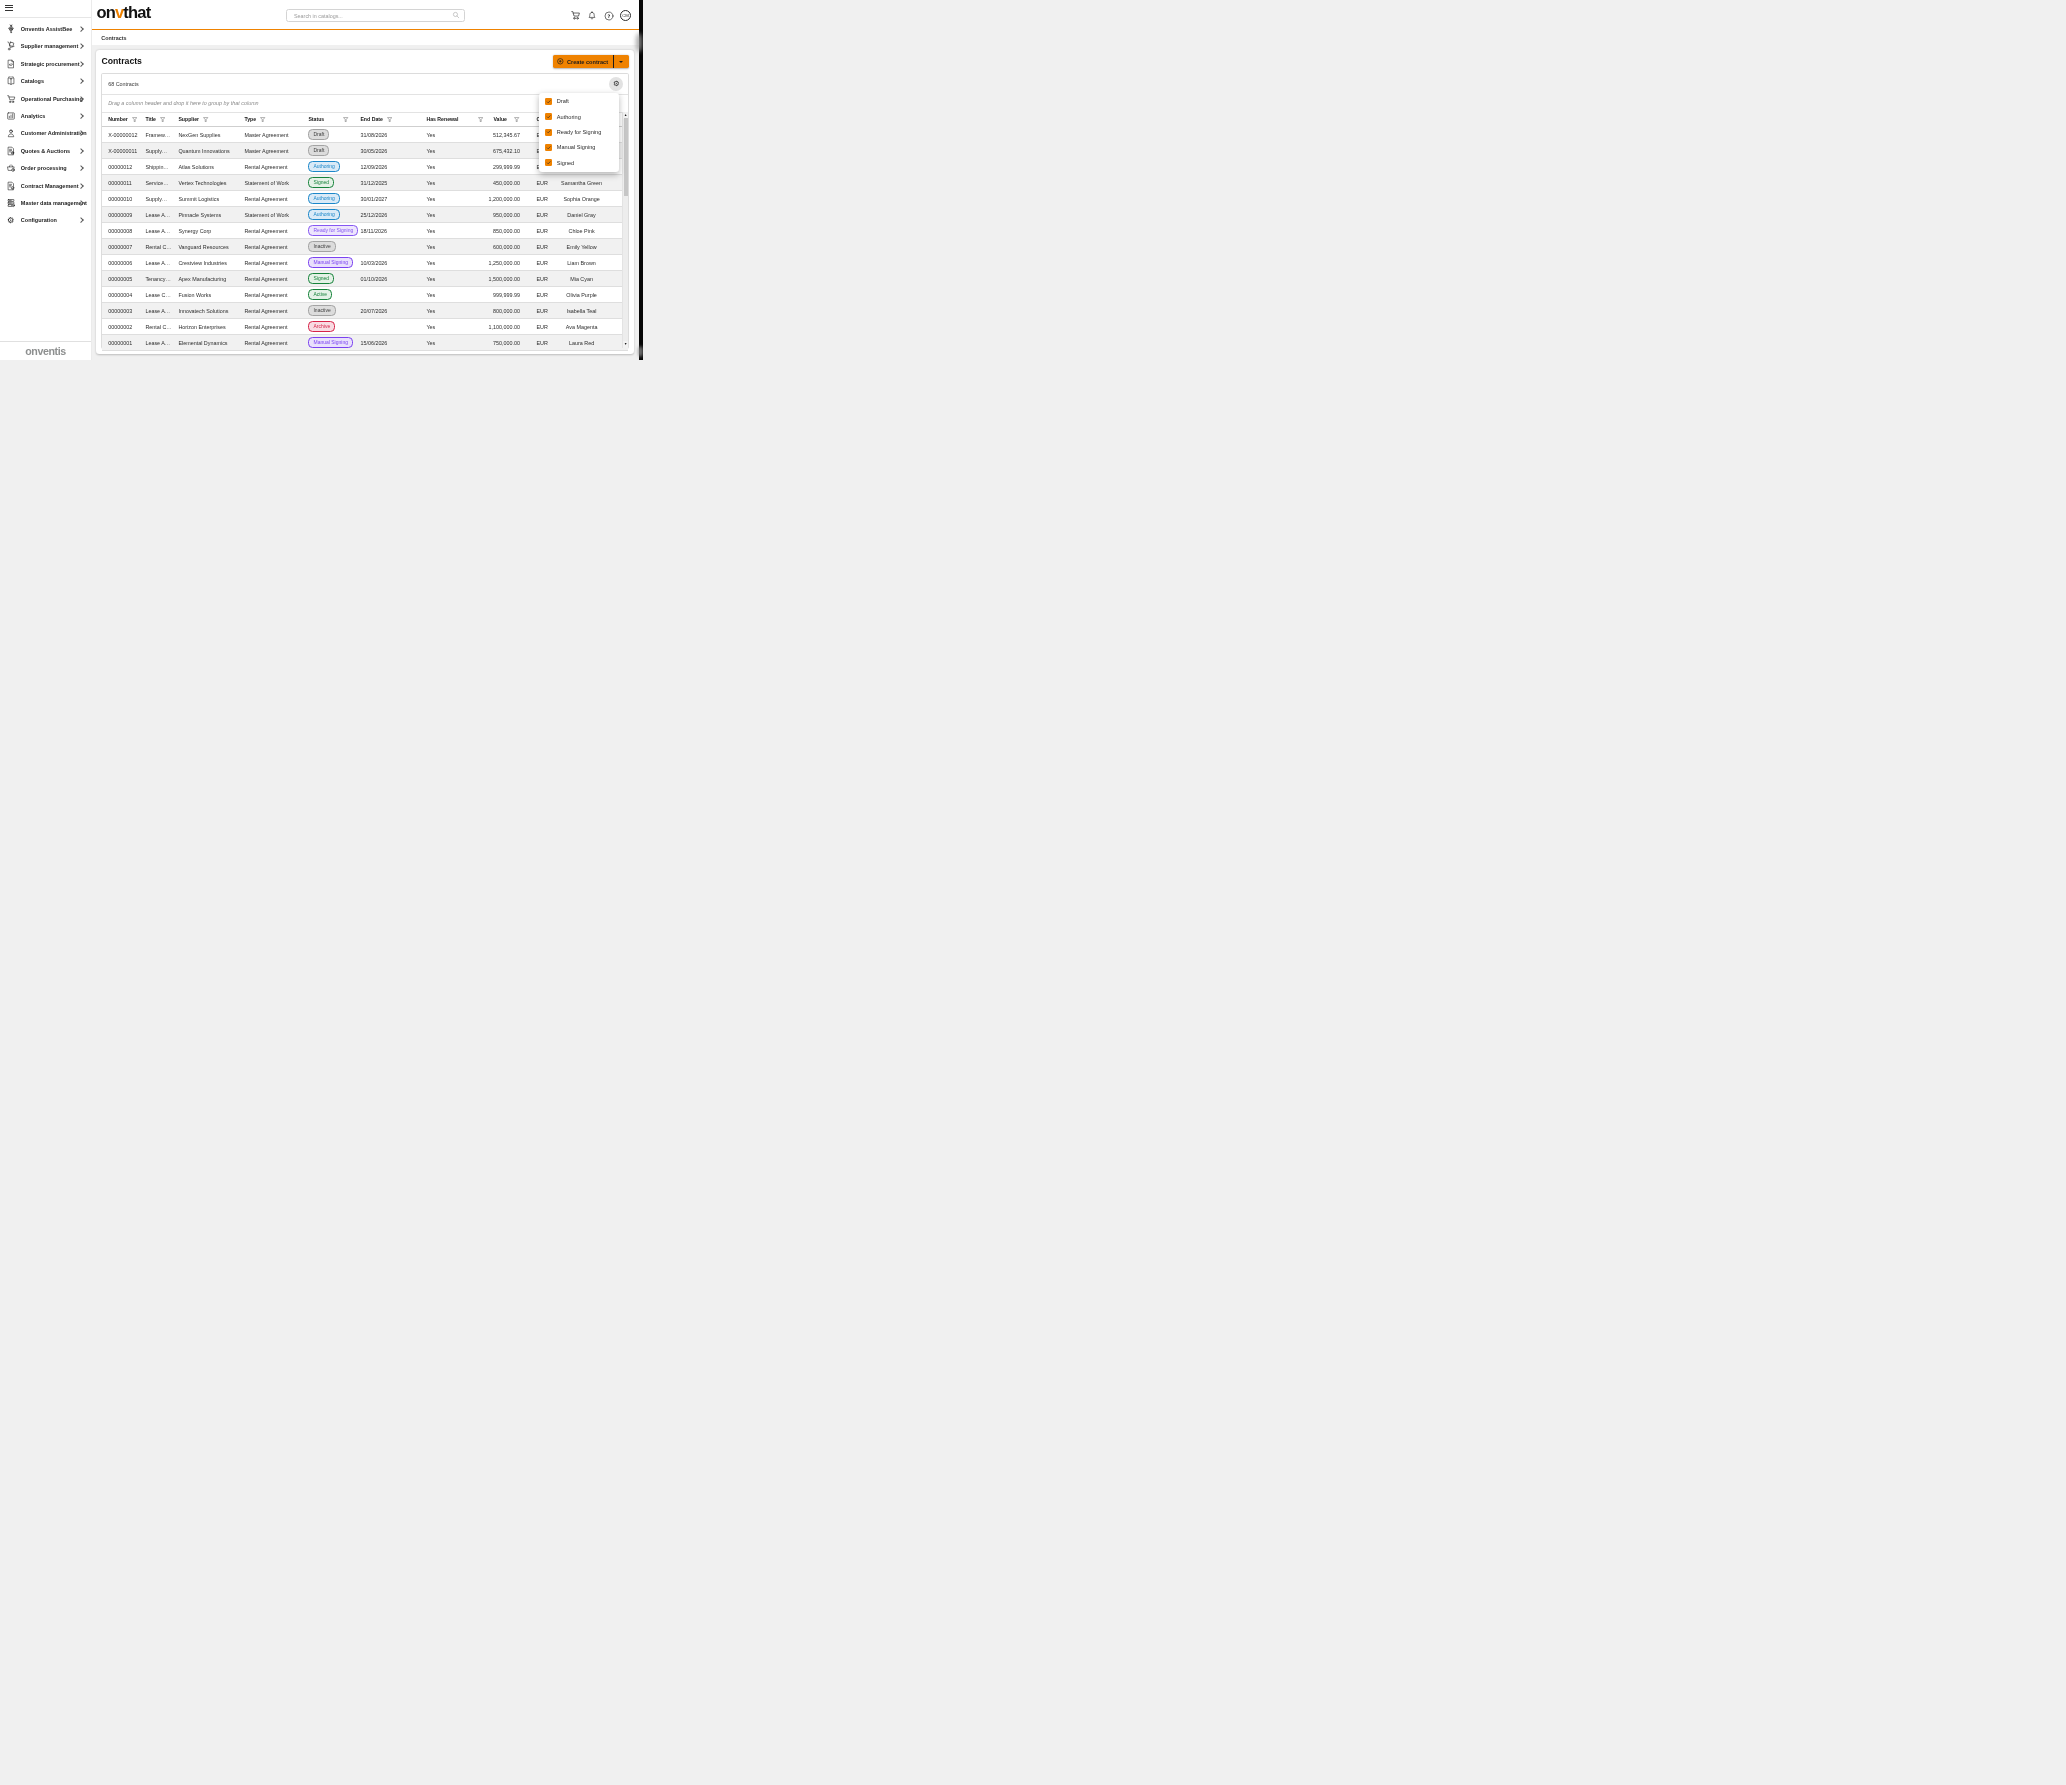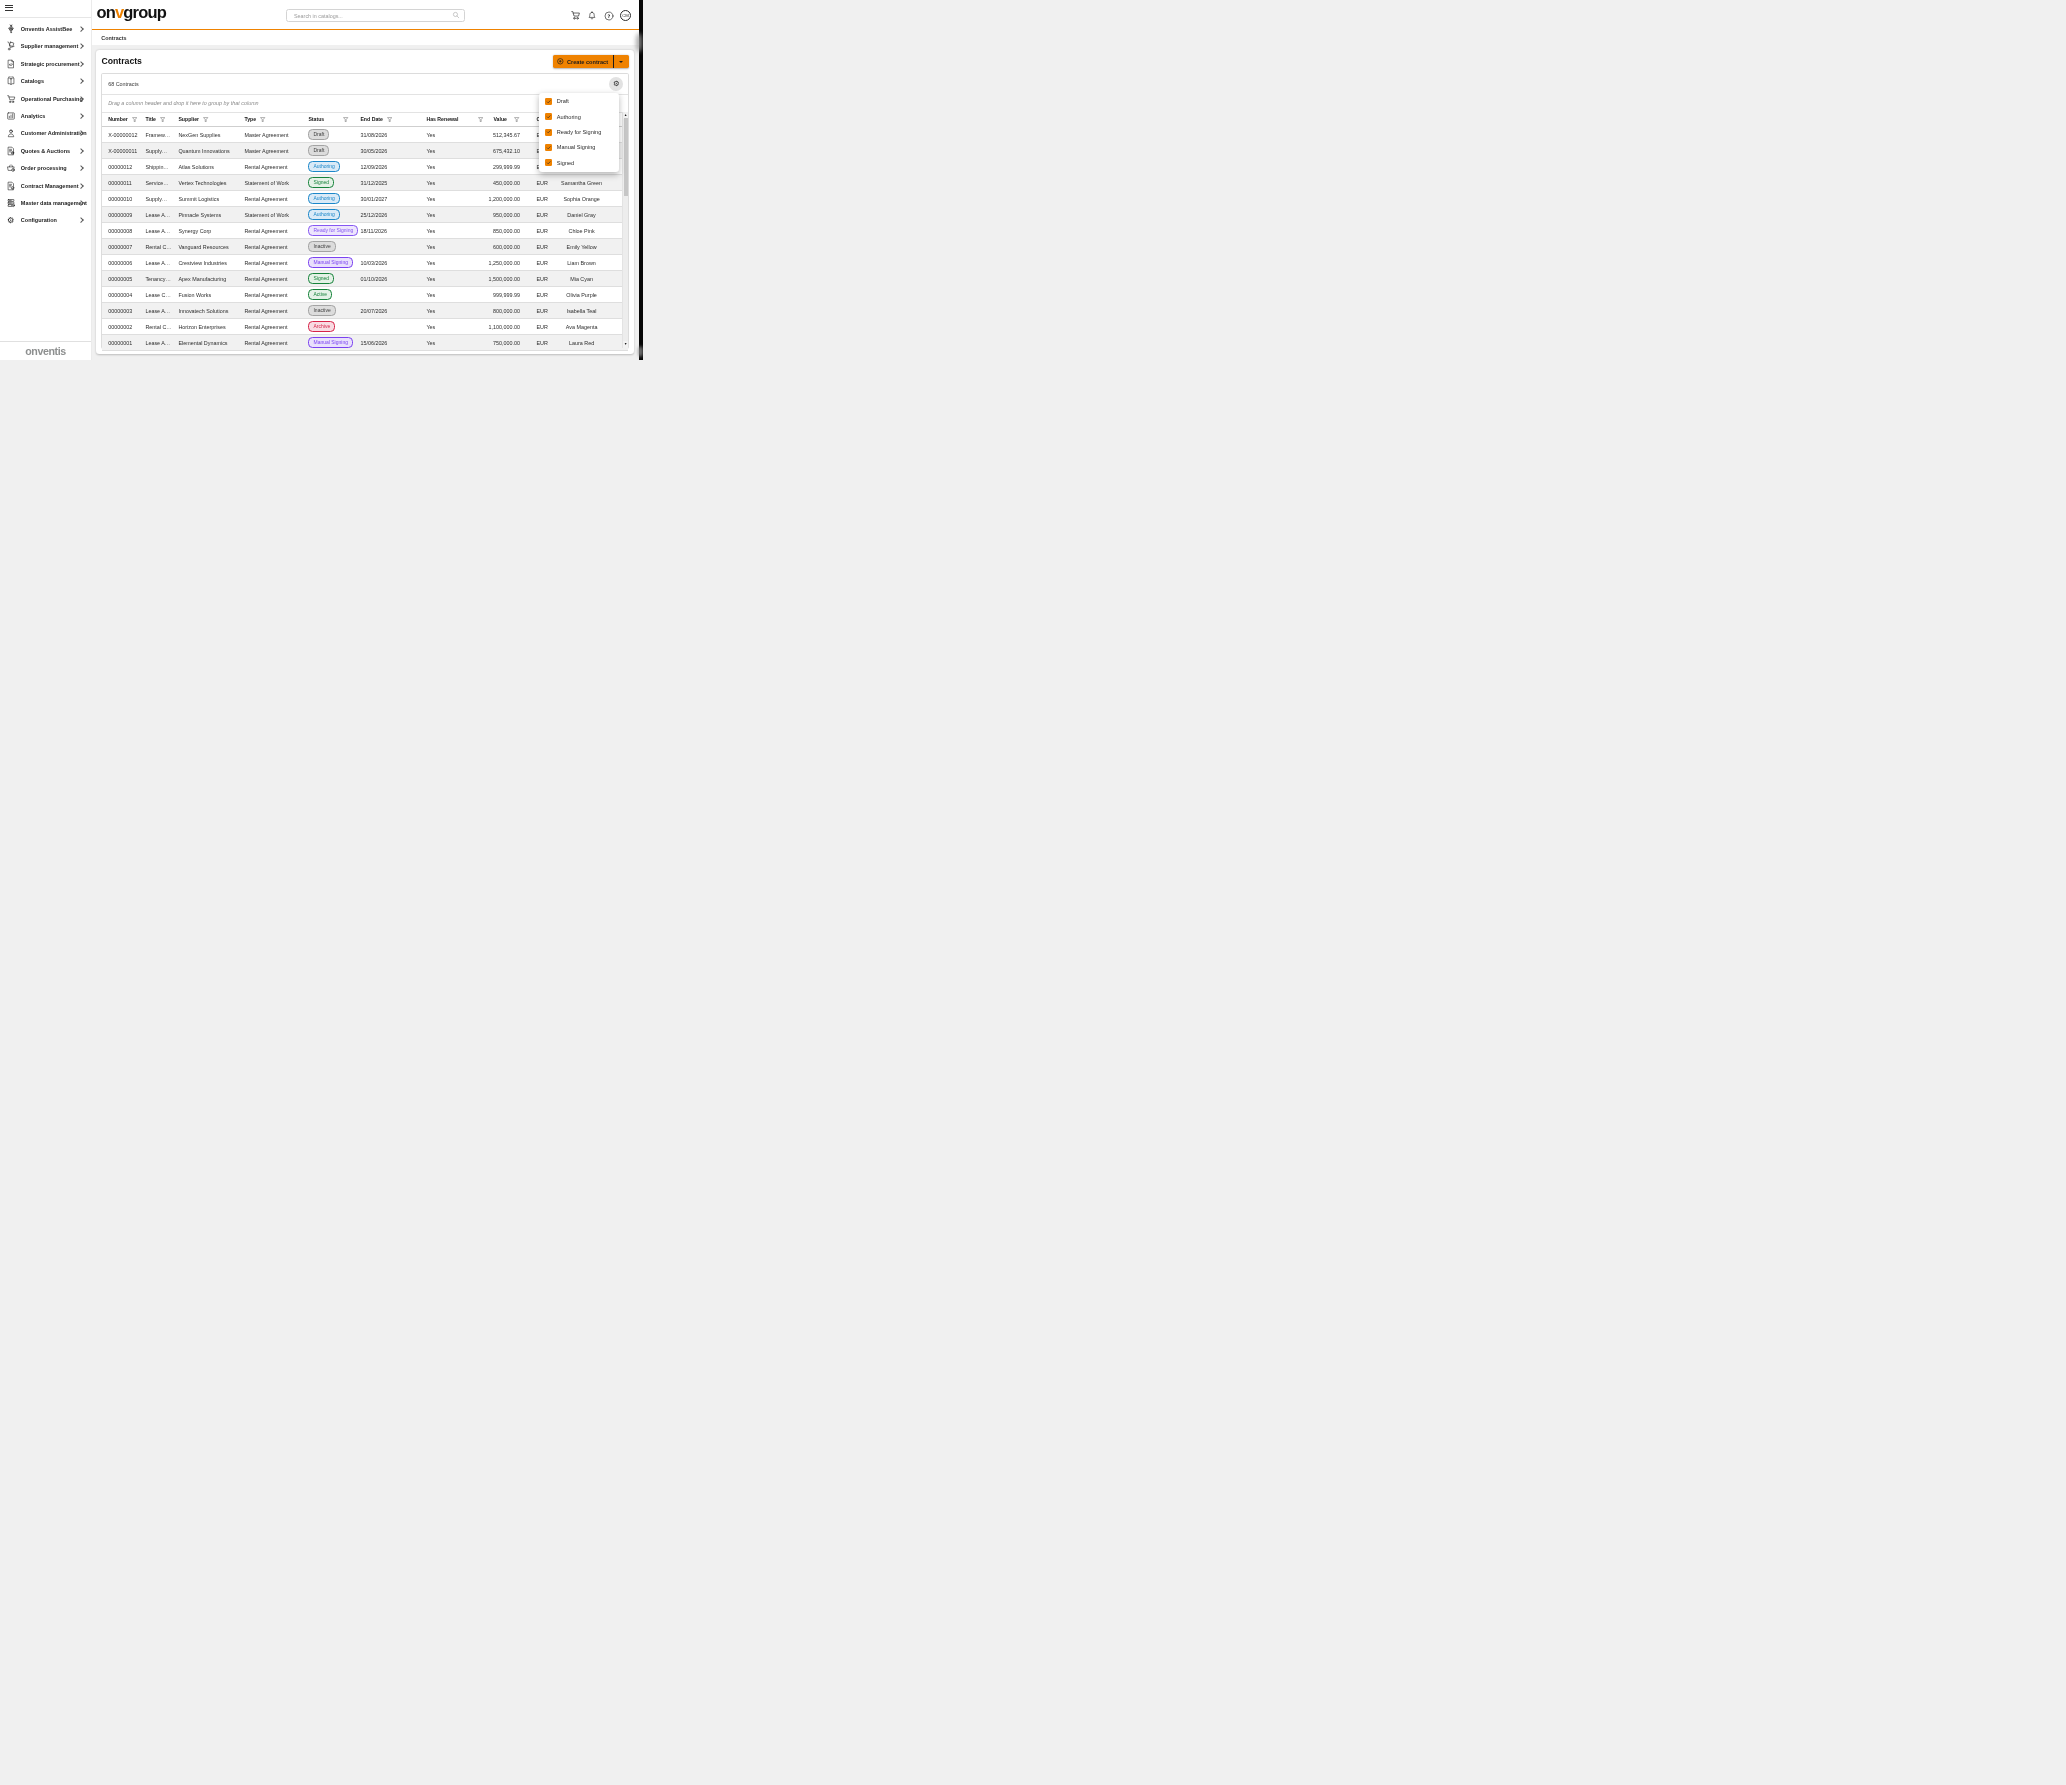--- a/index.html
+++ b/index.html
@@ -256,21 +256,21 @@
     <span class="s-label">Configuration</span>
     <span class="chev"></span>
   </div>
 </div>
   <div class="side-footer">
     <span class="foot-logo">onventis</span>
   </div>
 </div>
 
 <div class="topbar">
-  <div class="logo"><span>on</span><span class="lv">v</span><span>group</span></div>
+  <div class="logo"><span>on</span><span class="lv">v</span><span>that</span></div>
   <div class="search-wrap">
     <input class="search-input" type="text" placeholder="Search in catalogs..." style="">
     <svg class="search-ico" viewBox="0 0 24 24">
         <circle cx="10" cy="10" r="6" fill="none" stroke="#a0a0a0" stroke-width="1.6"></circle>
         <path d="M14.5 14.5L19.5 19.5" stroke="#a0a0a0" stroke-width="1.6" stroke-linecap="round"></path>
       </svg>
   </div>
   <div class="tb-ico" style="left:479px">
     <svg viewBox="0 0 24 24">
         <path d="M4 3.5h2.3L9 13.6h10.2l1.9-6.8H7.1"></path>

